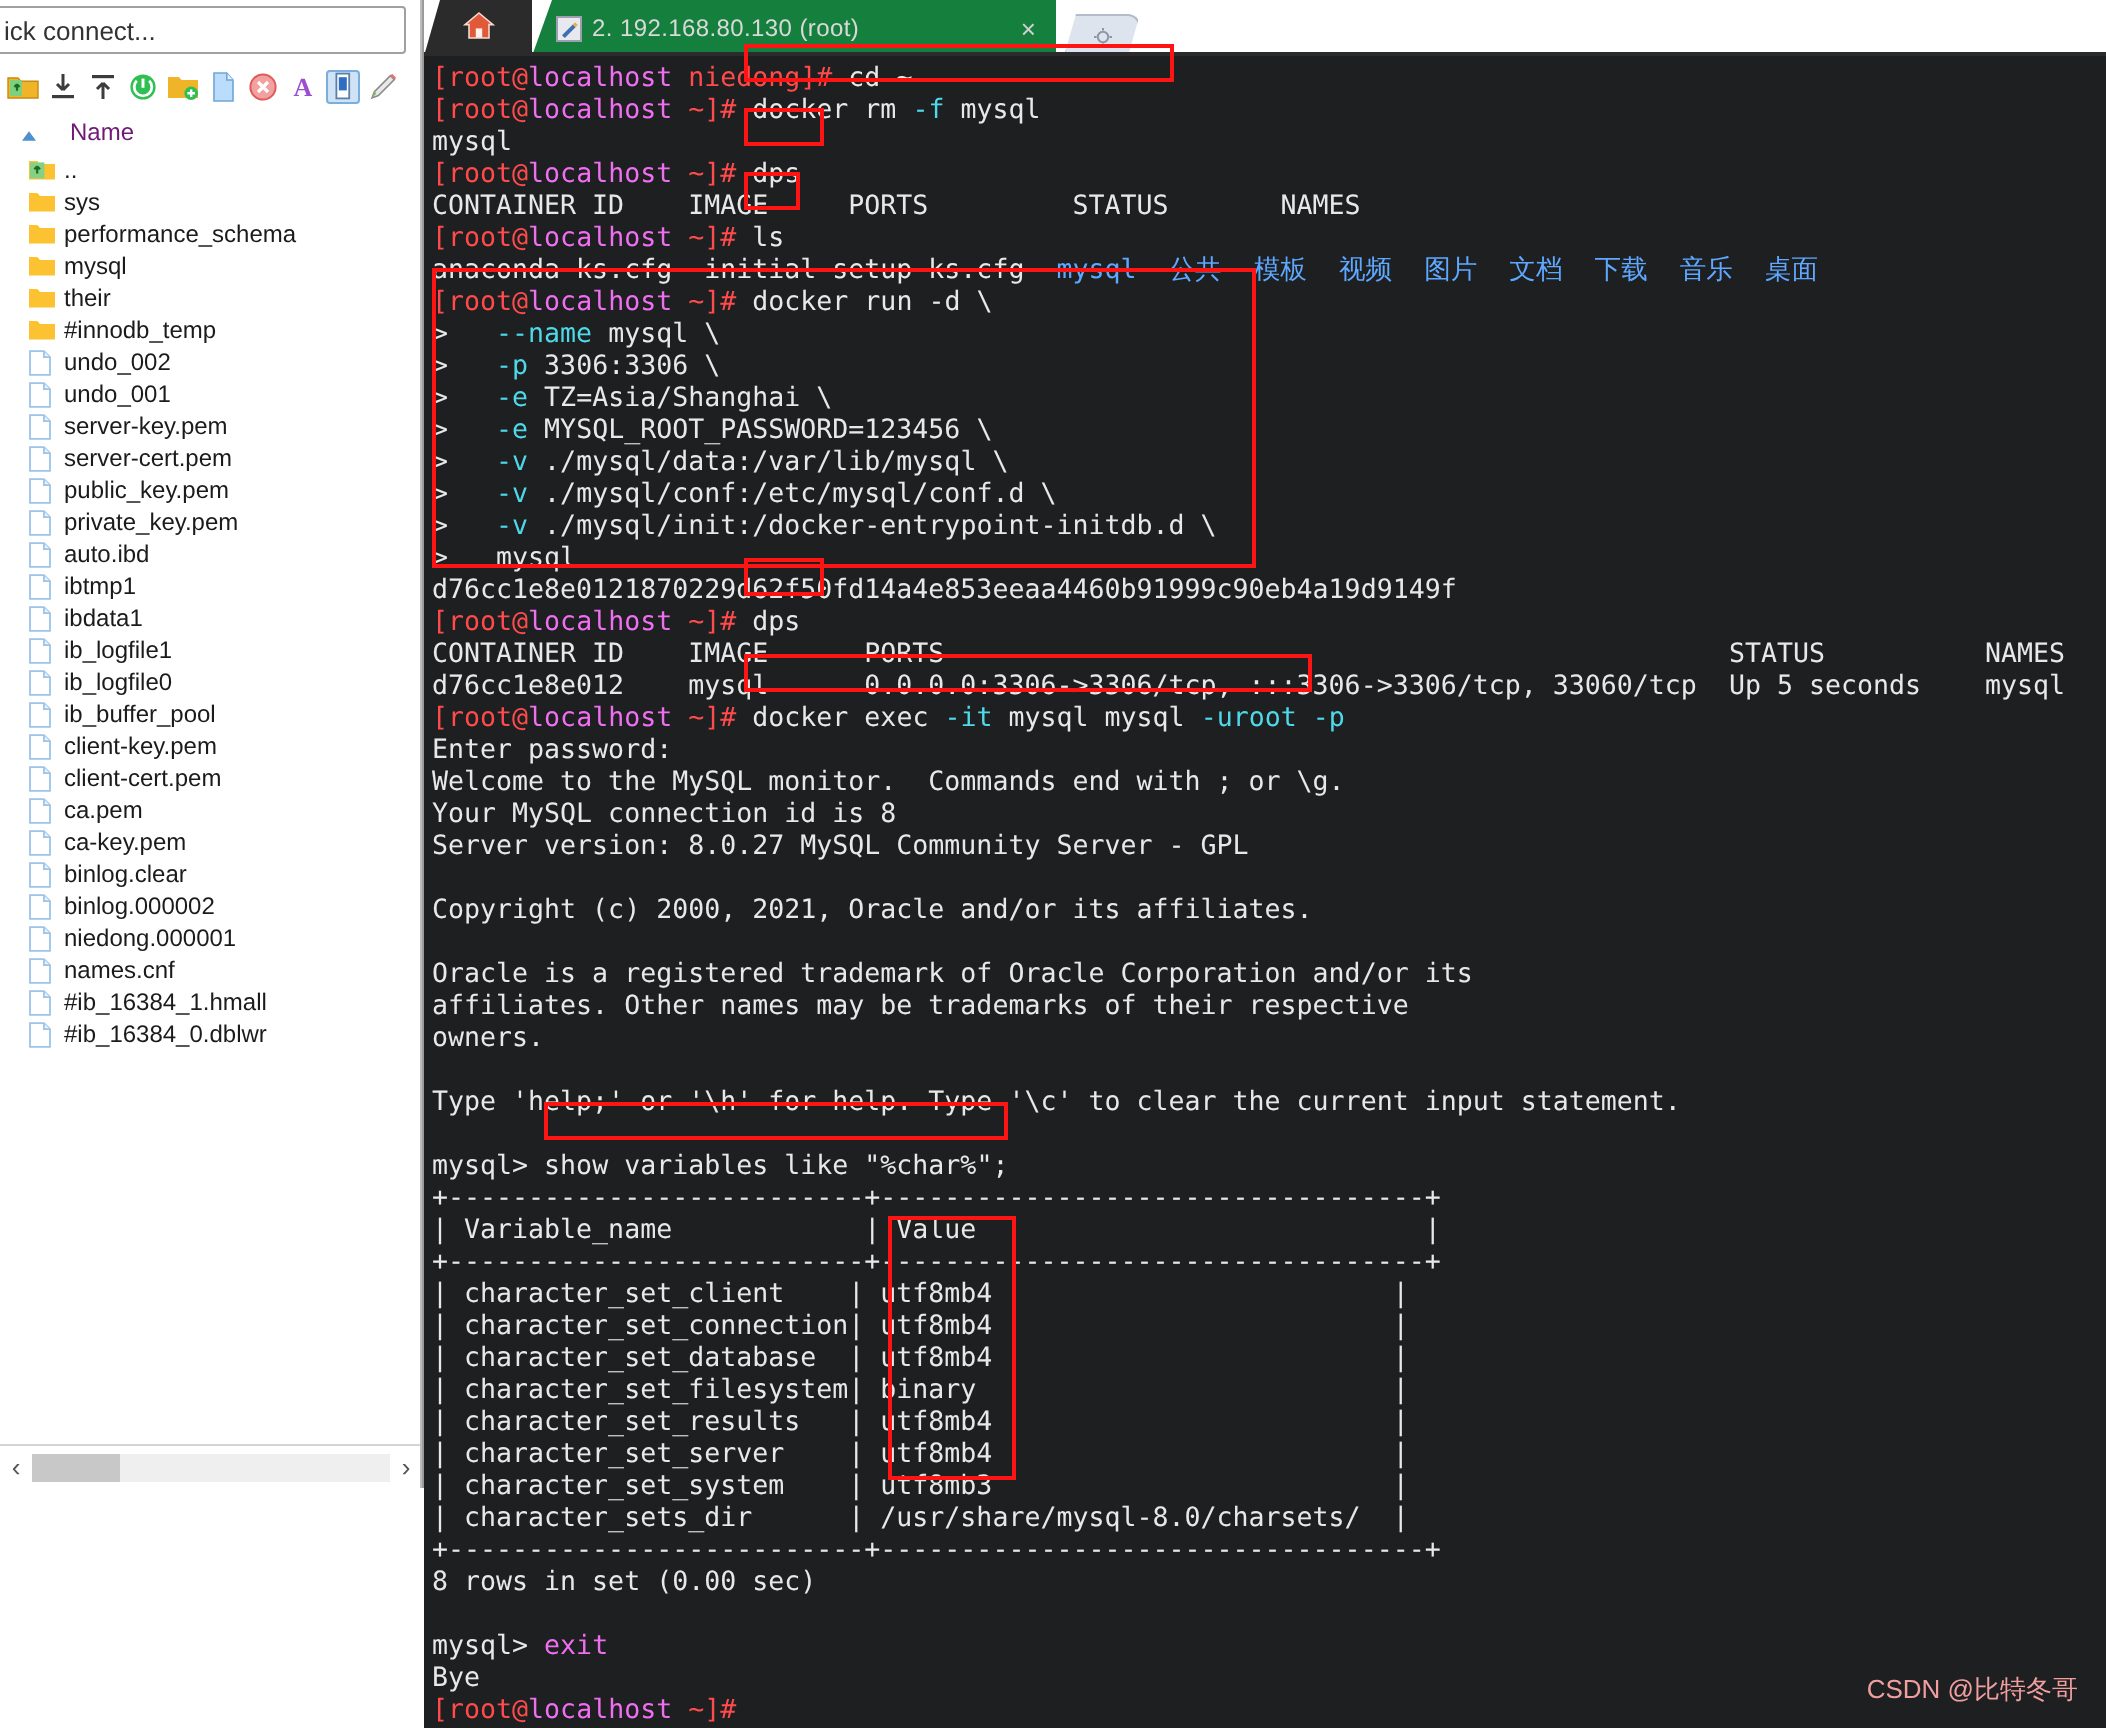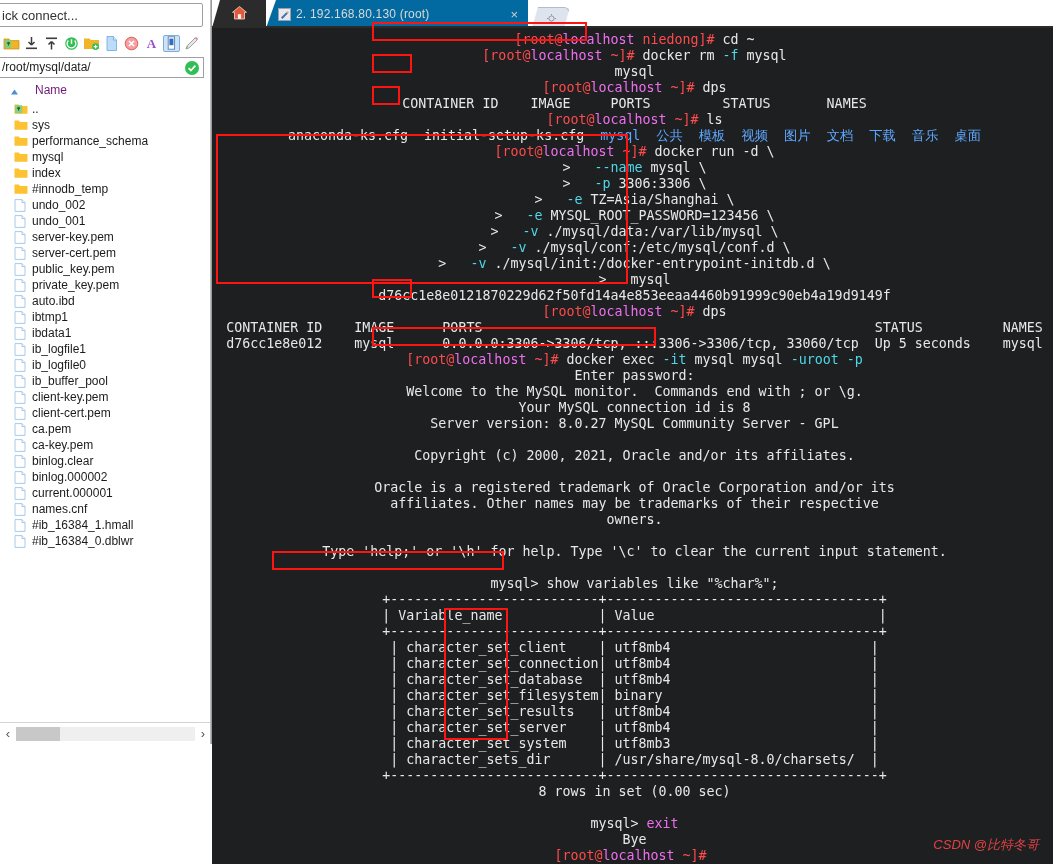--- a/index.html
+++ b/index.html
@@ -190,21 +190,21 @@
   }
   .tab-home {
     width: 54px;
     justify-content: center;
     clip-path: polygon(8px 0, 100% 0, 100% 100%, 0 100%);
   }
   .tab-active {
     padding: 0 10px 0 12px;
     min-width: 262px;
     clip-path: polygon(10px 0, 100% 0, 100% 100%, 0 100%);
-    background: #0369a1;
+    background: #15803d;
   }
   .tab-active .tlabel {
     font-size: 12px;
     color: #d9d9d9;
     letter-spacing: 0.2px;
   }
   .tab-sq {
     width: 13px; height: 13px;
     background: #e8e8ef;
     border: 1px solid #9aa0b0;
@@ -243,47 +243,46 @@
     background: #1d1f21;
     color: #e4e4e4;
     font-family: "DejaVu Sans Mono", "Liberation Mono", monospace;
     font-size: 13.3px;
     line-height: 16px;
     padding: 4px 0 0 4px;
     position: relative;
     overflow: hidden;
     white-space: pre;
   }
-  .term .ln { height: 16px; white-space: pre; text-align: center; }
+  .term .ln { height: 16px; white-space: pre; }
 
   
   .c-red    { color: #ff4b4b; }
   .c-mag    { color: #f06ef0; }
   .c-white  { color: #e8e8e8; }
   .c-cyan   { color: #4fd8e8; }
   .c-blue   { color: #5fa8ff; }
 
   
   .hl {
     position: absolute;
     border: 2px solid #ff1414;
     pointer-events: none;
     z-index: 5;
   }
 
   .watermark {
     position: absolute;
     right: 14px;
     bottom: 10px;
-    color: #ef4444;
+    color: #fca5a5;
     font-size: 13px;
     font-family: "Liberation Sans", sans-serif;
     z-index: 6;
     opacity: .95;
-    font-style: italic;
   }
 </style>
 </head>
 <body>
 
 <div id="app">
 
   <div id="sidebar">
 
     <div class="quick-connect-wrap">
@@ -350,31 +349,20 @@
       </span>
       <span class="tb-ico">
         <svg width="17" height="17" viewBox="0 0 17 17">
           <path d="M3 14l1.2-3.2 8-8 2 2-8 8z" fill="#e8e8e8" stroke="#8a8a8a" stroke-width="0.8"></path>
           <path d="M12.2 2.8l2 2 .9-.9-2-2z" fill="#f07070"></path>
           <path d="M3 14l1.2-3.2 1 1z" fill="#7bbd52"></path>
         </svg>
       </span>
     </div>
 
-    <div class="pathbar-wrap">
-      <div class="pathbar">
-        <span>/root/mysql/data/</span>
-        <span class="path-check">
-          <svg width="16" height="16" viewBox="0 0 16 16">
-            <circle cx="8" cy="8" r="7" fill="#2fbf52"></circle>
-            <path d="M4.6 8.2l2.3 2.3 4.5-4.8" stroke="#fff" stroke-width="1.8" fill="none"></path>
-          </svg>
-        </span>
-      </div>
-    </div>
 
     <div class="col-header">
       <span class="sort-arrow">
         <svg width="9" height="9" viewBox="0 0 9 9">
             <path d="M4.5 1.6L8 6.4H1z" fill="#4e8fd0"></path>
           </svg>
       </span>
       <span>Name</span>
     </div>
 
@@ -412,21 +400,21 @@
             </svg>
           </span>
           <span class="fname">mysql</span>
         </div>
         <div class="file-row">
           <span class="ficon">
             <svg width="14" height="12" viewBox="0 0 14 12">
               <path d="M0.5 1.5h4.2L6 3h7.5v7.8H0.5z" fill="#fcc232"></path>
             </svg>
           </span>
-          <span class="fname">index</span>
+          <span class="fname">their</span>
         </div>
         <div class="file-row">
           <span class="ficon">
             <svg width="14" height="12" viewBox="0 0 14 12">
               <path d="M0.5 1.5h4.2L6 3h7.5v7.8H0.5z" fill="#fcc232"></path>
             </svg>
           </span>
           <span class="fname">#innodb_temp</span>
         </div>
         <div class="file-row">
@@ -591,21 +579,21 @@
           </span>
           <span class="fname">binlog.000002</span>
         </div>
         <div class="file-row">
           <span class="ficon">
             <svg width="12" height="13" viewBox="0 0 12 13">
               <path d="M1 0.6h7l3 3v8.8H1z" fill="#ffffff" stroke="#9cc4e8" stroke-width="0.9"></path>
               <path d="M8 0.6v3h3" fill="#eaf4ff" stroke="#9cc4e8" stroke-width="0.9"></path>
             </svg>
           </span>
-          <span class="fname">current.000001</span>
+          <span class="fname">niedong.000001</span>
         </div>
         <div class="file-row">
           <span class="ficon">
             <svg width="12" height="13" viewBox="0 0 12 13">
               <path d="M1 0.6h7l3 3v8.8H1z" fill="#ffffff" stroke="#9cc4e8" stroke-width="0.9"></path>
               <path d="M8 0.6v3h3" fill="#eaf4ff" stroke="#9cc4e8" stroke-width="0.9"></path>
             </svg>
           </span>
           <span class="fname">names.cnf</span>
         </div>

